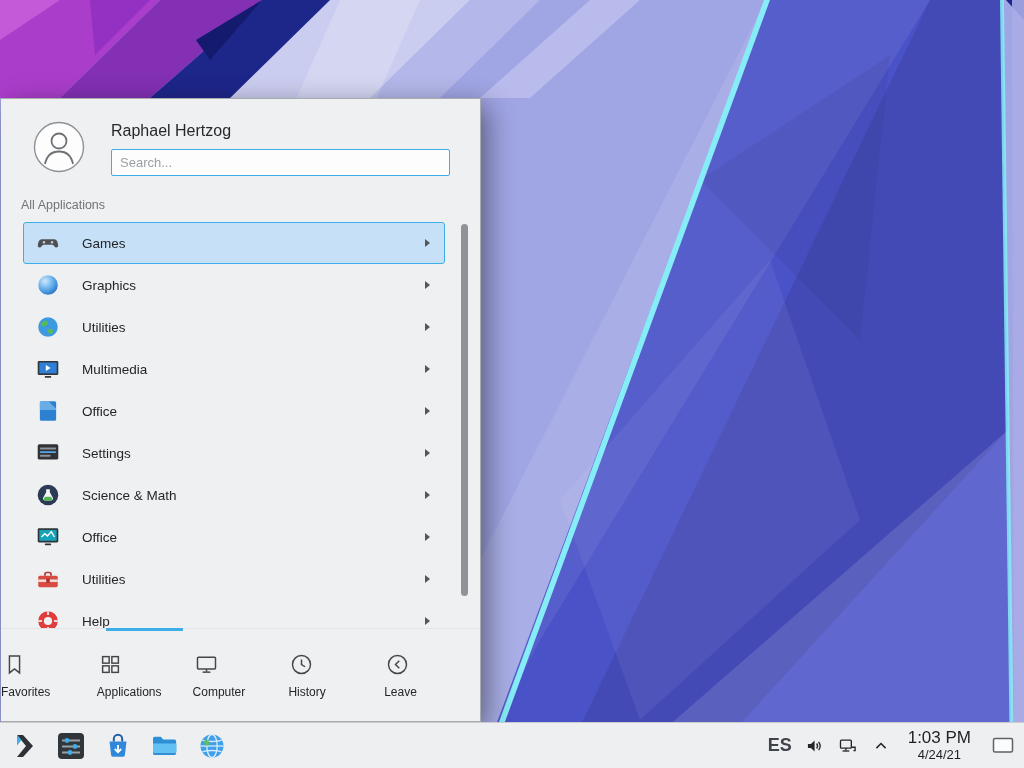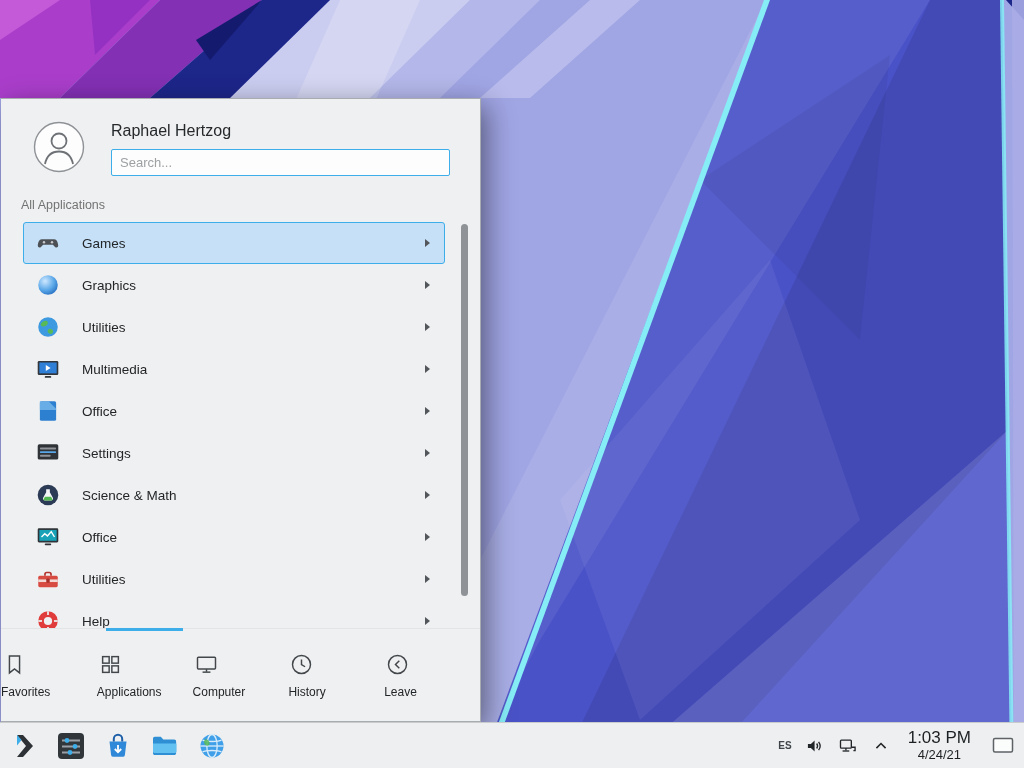--- a/index.html
+++ b/index.html
@@ -37,21 +37,21 @@
   .tab.active::before{content:"";position:absolute;top:-1px;left:10%;width:80%;height:3px;background:#3daee9;}
 
   
   .taskbar{position:absolute;left:0;bottom:0;width:1024px;height:46px;background:#edeff0;
     border-top:1px solid #c9cccd;display:flex;align-items:center;z-index:6;box-sizing:border-box;}
   .tb-left{display:flex;align-items:center;gap:15px;padding-left:8px;}
   .tbbtn{width:32px;height:32px;border:none;background:transparent;padding:1px;cursor:pointer;
     display:flex;align-items:center;justify-content:center;}
   .tbbtn svg{width:30px;height:30px;display:block;}
   .tray{margin-left:auto;display:flex;align-items:center;gap:13px;padding-right:6px;}
-  .kbd{font-size:10px;font-weight:bold;color:#3f444a;cursor:pointer;}
+  .kbd{font-size:18px;font-weight:bold;color:#3f444a;cursor:pointer;}
   .trayicon{width:20px;height:20px;cursor:pointer;display:flex;align-items:center;justify-content:center;}
   .trayicon svg{width:20px;height:20px;display:block;}
   .clock{text-align:center;color:#1e2124;cursor:pointer;line-height:1.15;padding:0 4px;}
   .clock .t{font-size:17px;}
   .clock .d{font-size:13px;}
   .showdesk{width:30px;height:42px;display:flex;align-items:center;justify-content:center;cursor:pointer;}
 </style>
 </head>
 <body>
 

